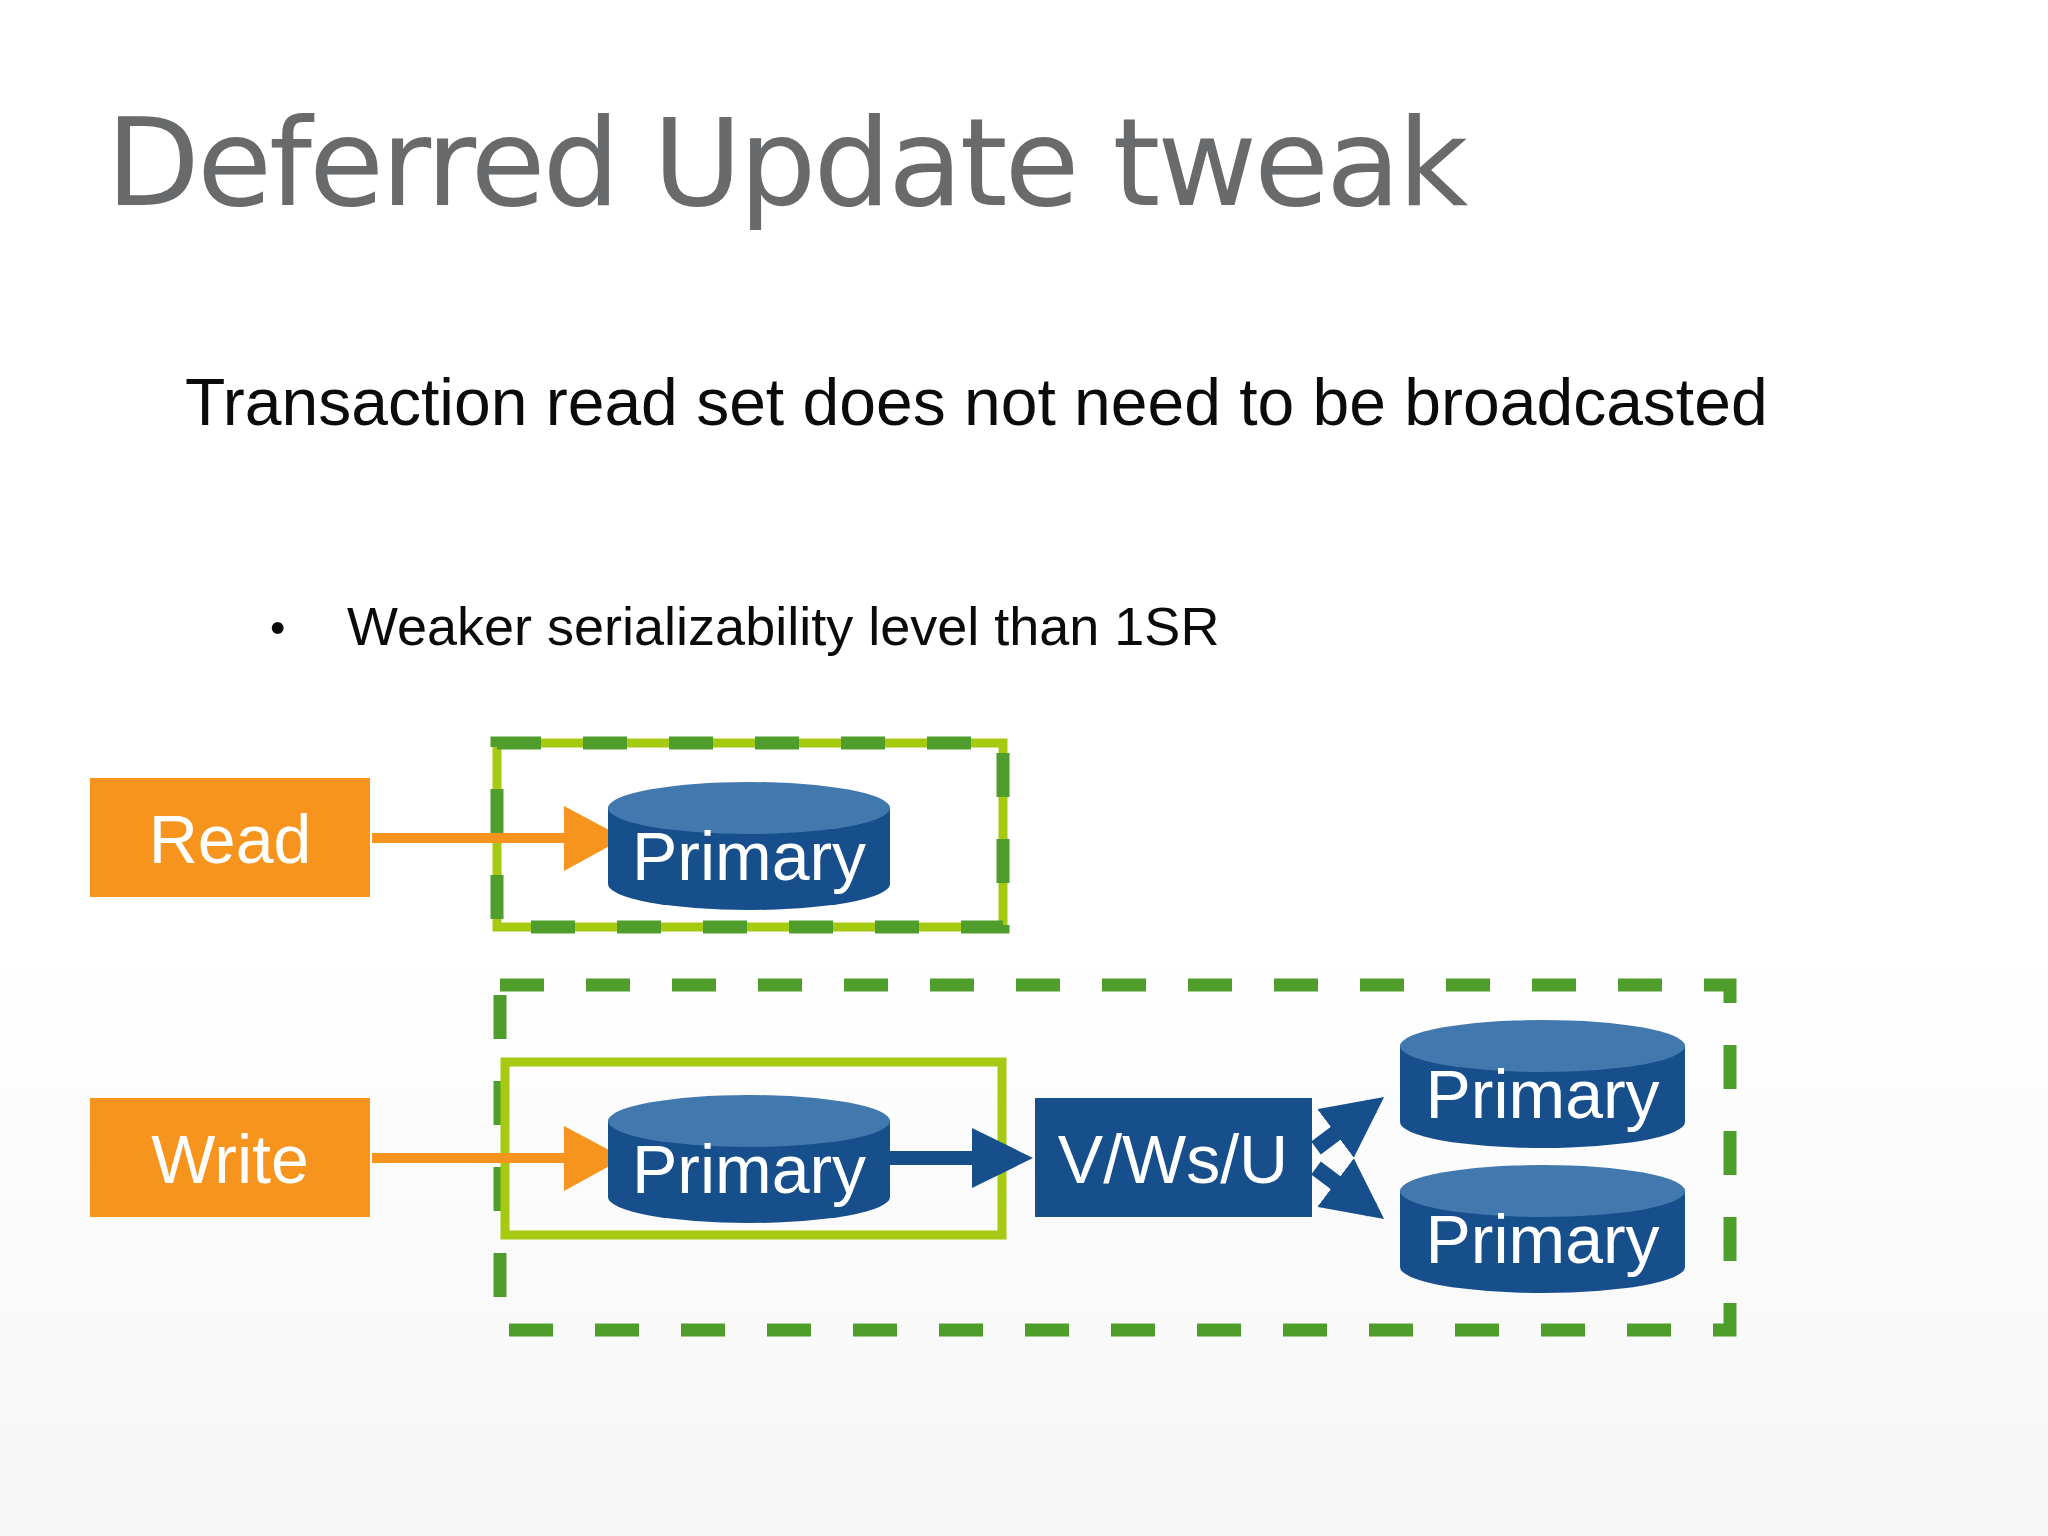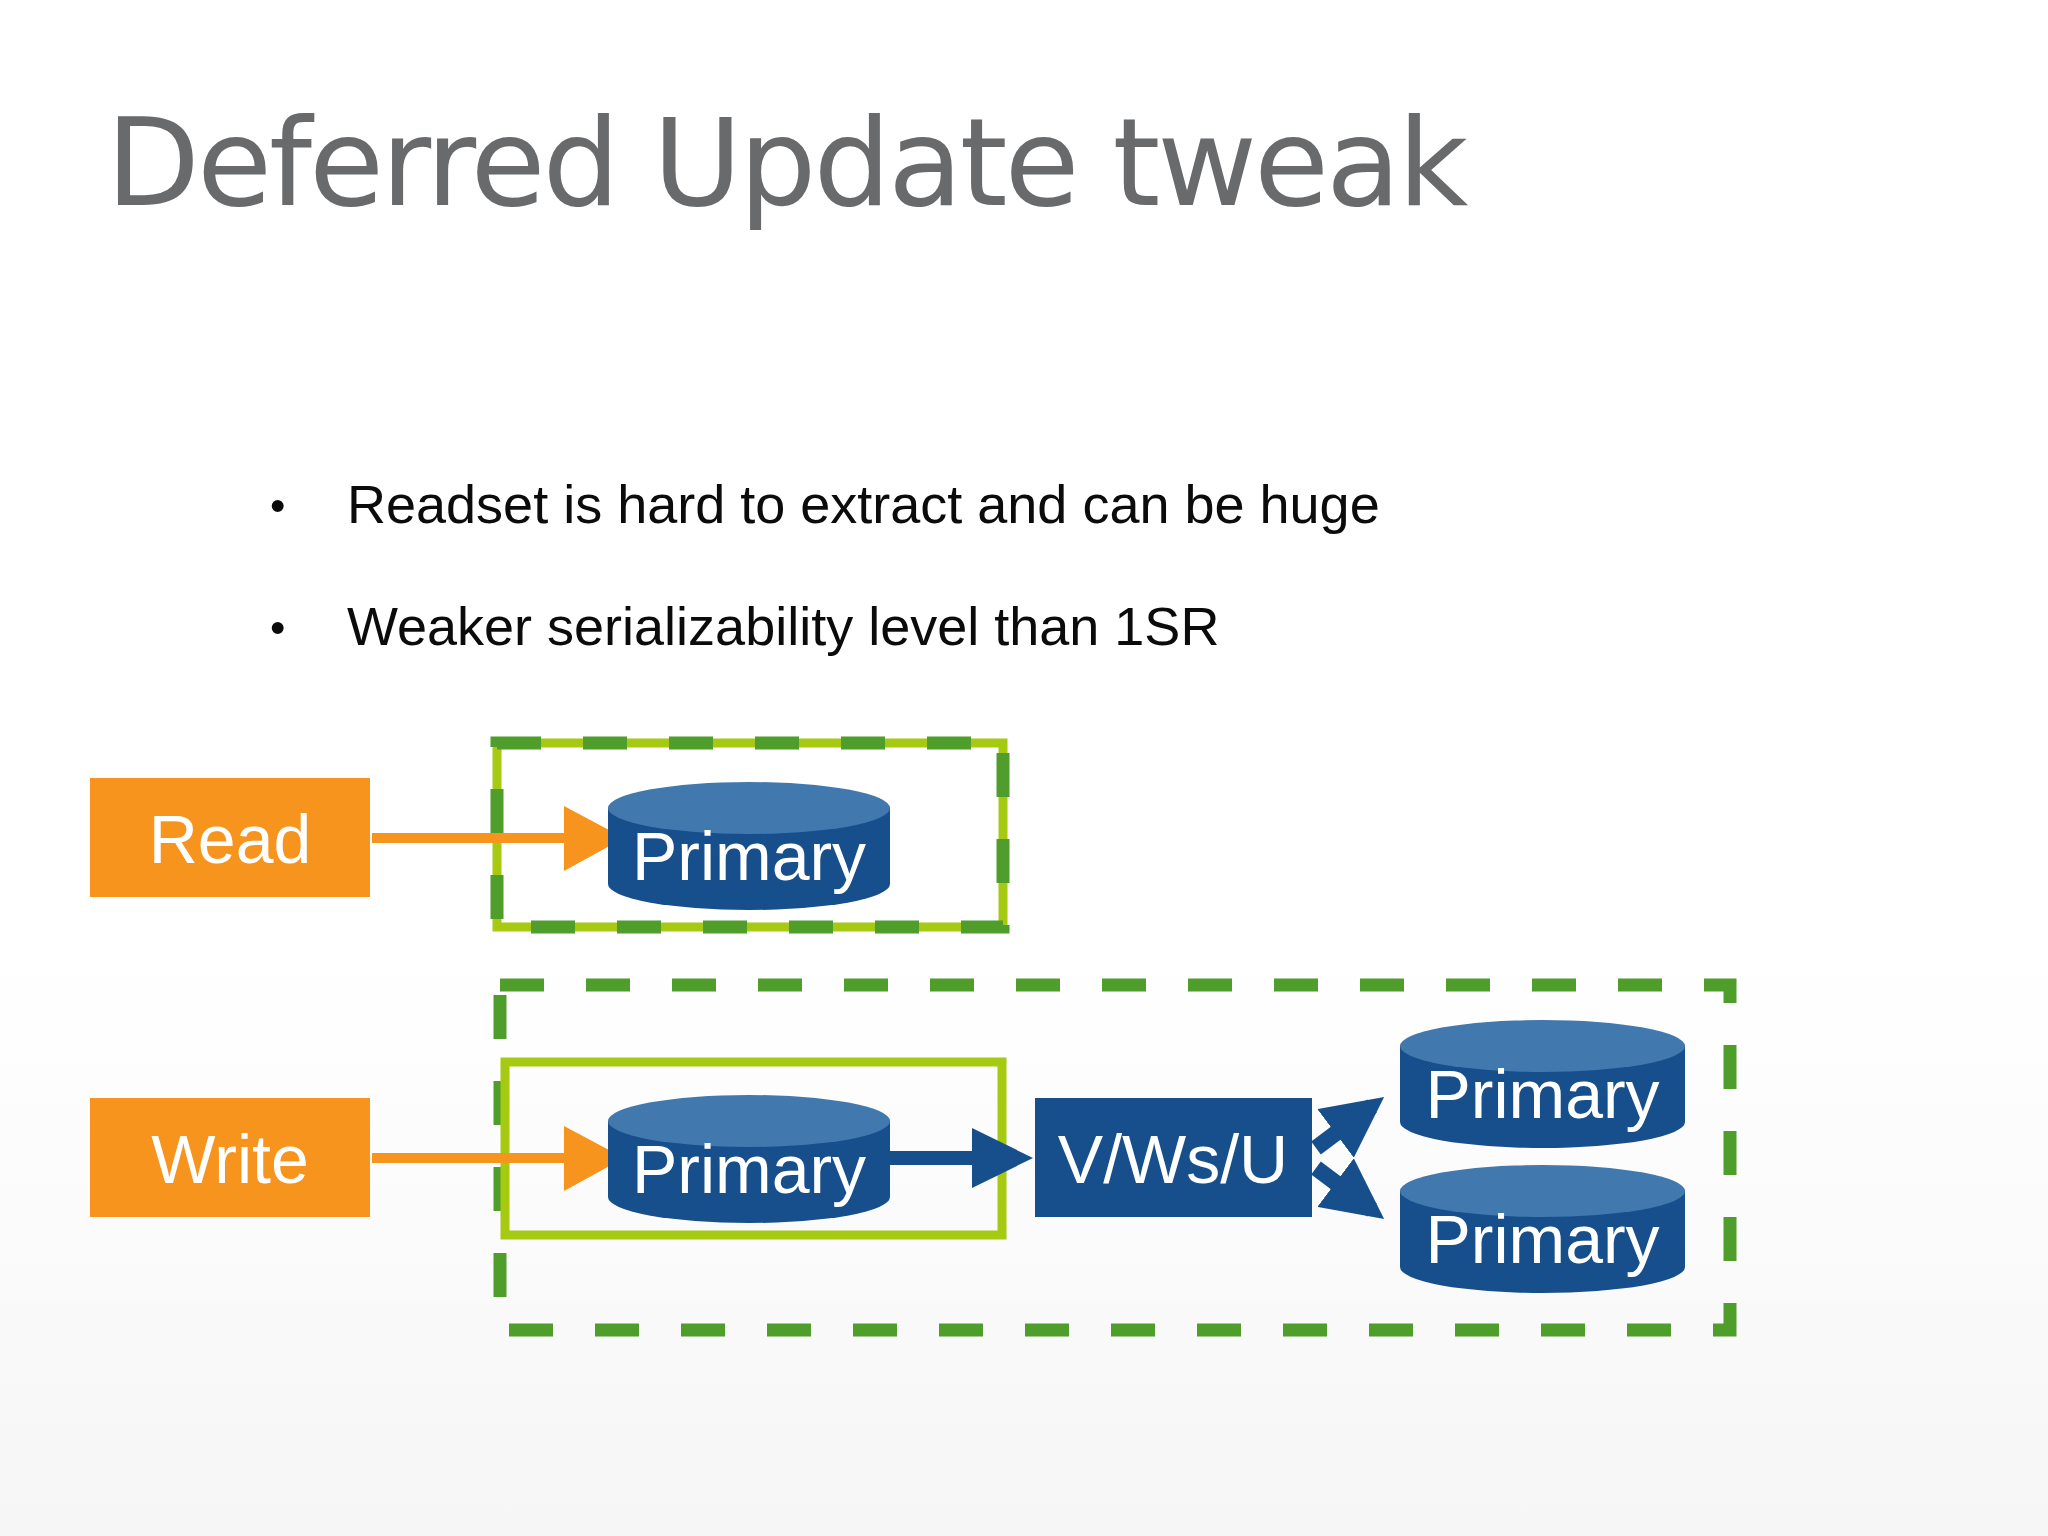--- a/index.html
+++ b/index.html
@@ -53,24 +53,22 @@
     fill: #ffffff;
   }
 </style>
 </head>
 <body>
 
 <div class="slide">
 
   <div class="title">Deferred Update tweak</div>
 
+  <div class="heading">Transaction read set does not need to be broadcasted</div>
 
-  <div class="bullet b1">
-    <span class="dot">•</span><span>Readset is hard to extract and can be huge</span>
-  </div>
   <div class="bullet b2">
     <span class="dot">•</span><span>Weaker serializability level than 1SR</span>
   </div>
 
   <svg class="diagram" width="2048" height="1536" viewBox="0 0 2048 1536">
     <defs>
       <marker id="arrowBlue" viewBox="0 0 10 10" refX="7.5" refY="5" markerWidth="3.8" markerHeight="3.8" orient="auto" markerUnits="strokeWidth">
         <path d="M0 0 L10 5 L0 10 Z" fill="#174f8c"></path>
       </marker>
     </defs>

